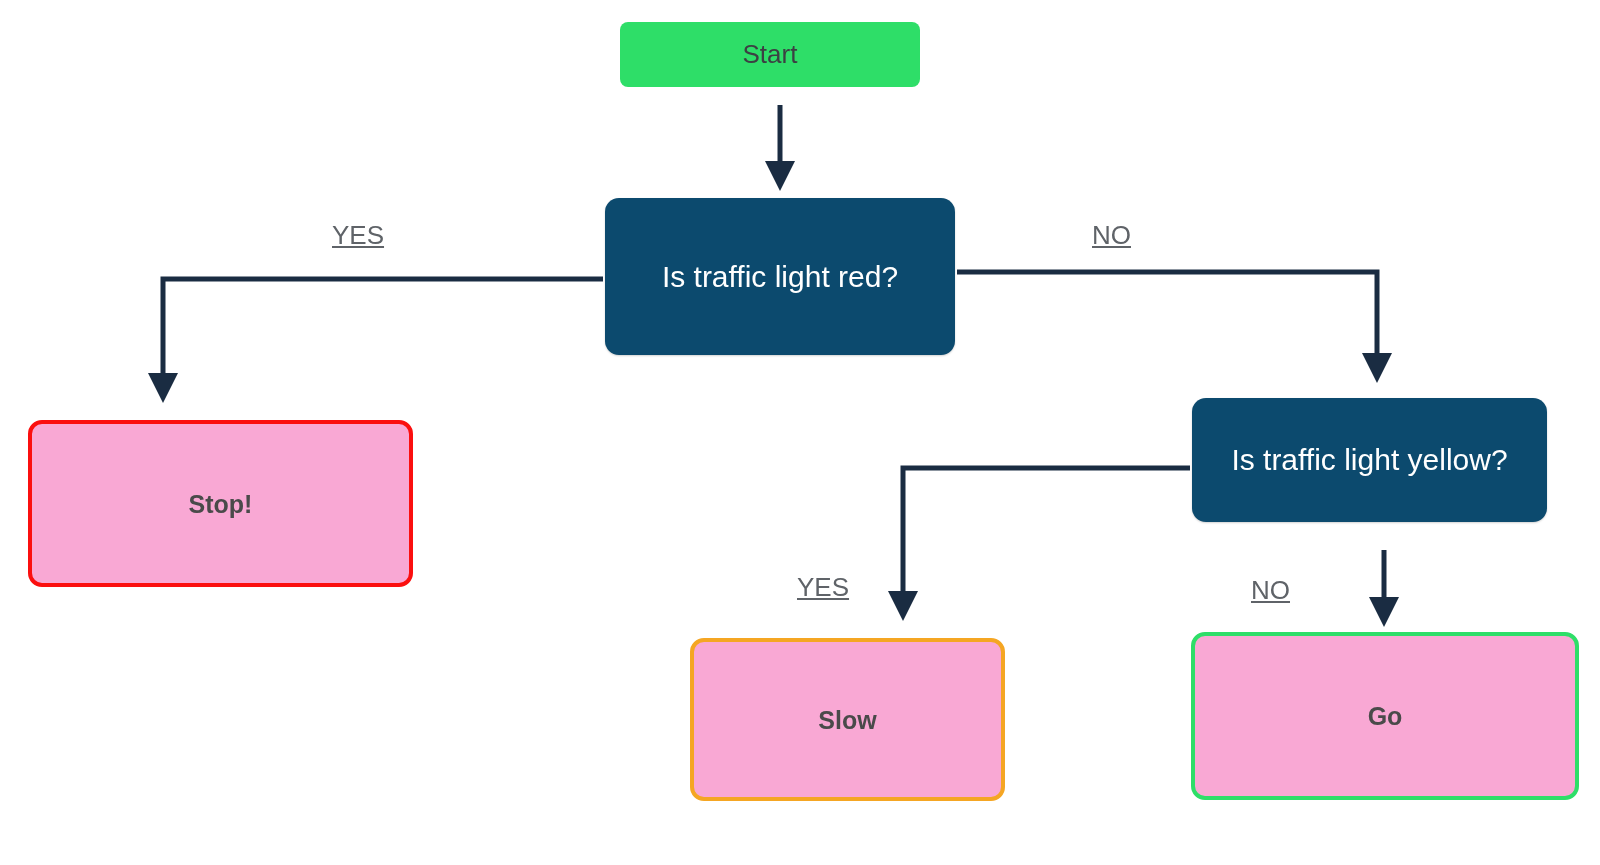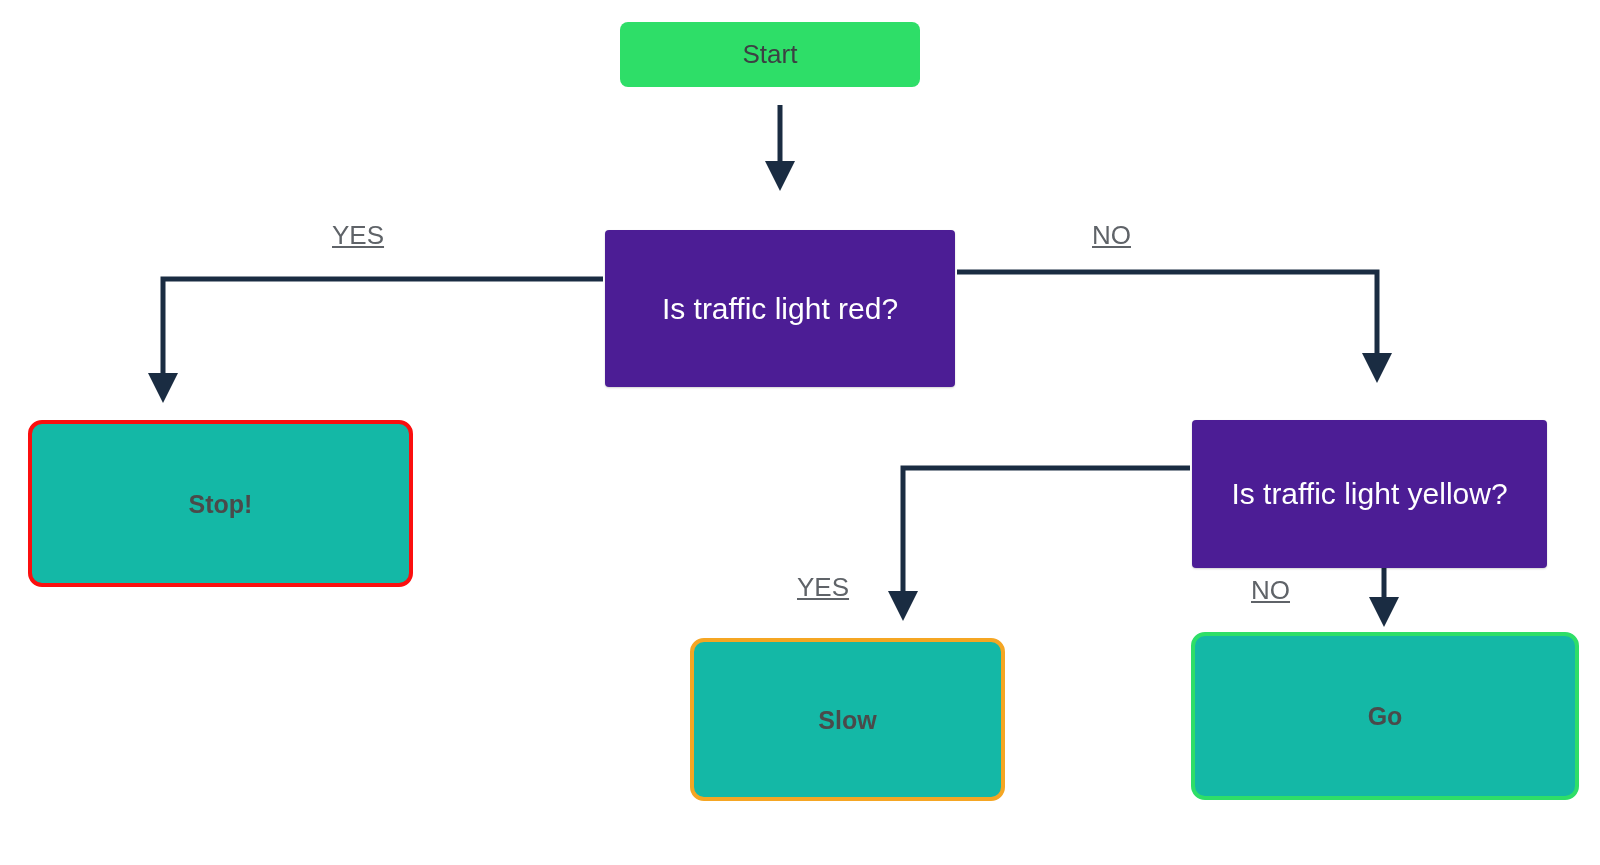--- a/index.html
+++ b/index.html
@@ -49,46 +49,45 @@
     border-radius: 8px;
   }
   #node-start .node-label {
     color: #3c4043;
     font-size: 26px;
     font-weight: 400;
   }
 
   
   .decision {
-    background: #4c1d95;
-    border-radius: 4px;
+    background: #0c4a6e;
+    border-radius: 14px;
     box-shadow: 0 1px 2px rgba(0,0,0,0.18);
-    margin-top: 32px;
   }
   .decision .node-label {
     color: #ffffff;
     font-size: 30px;
     font-weight: 400;
   }
   #node-red {
     left: 605px;
     top: 198px;
     width: 350px;
     height: 157px;
   }
   #node-yellow {
     left: 1192px;
-    top: 388px;
+    top: 398px;
     width: 355px;
-    height: 148px;
+    height: 124px;
   }
 
   
   .outcome {
-    background: #14b8a6;
+    background: #f9a8d4;
     border-style: solid;
     border-width: 4px;
     border-radius: 14px;
   }
   .outcome .node-label {
     color: #4a4a4a;
     font-size: 25px;
     font-weight: 700;
   }
   #node-stop {

